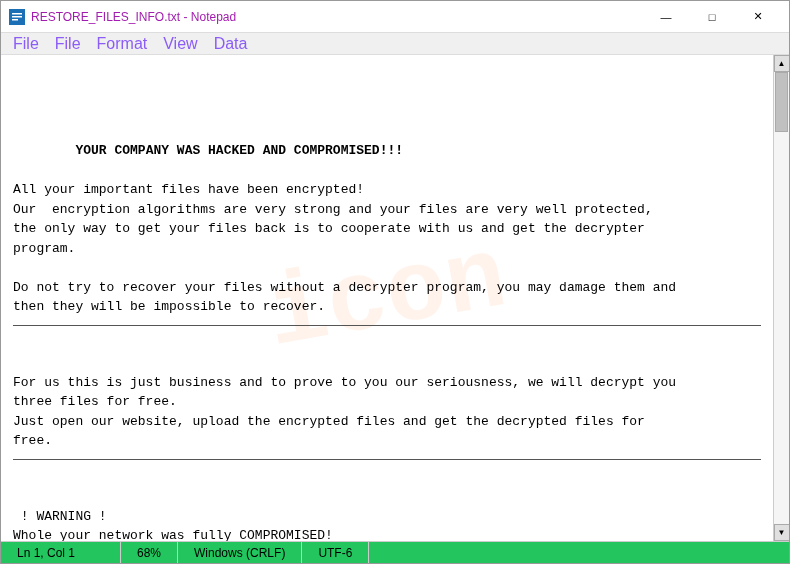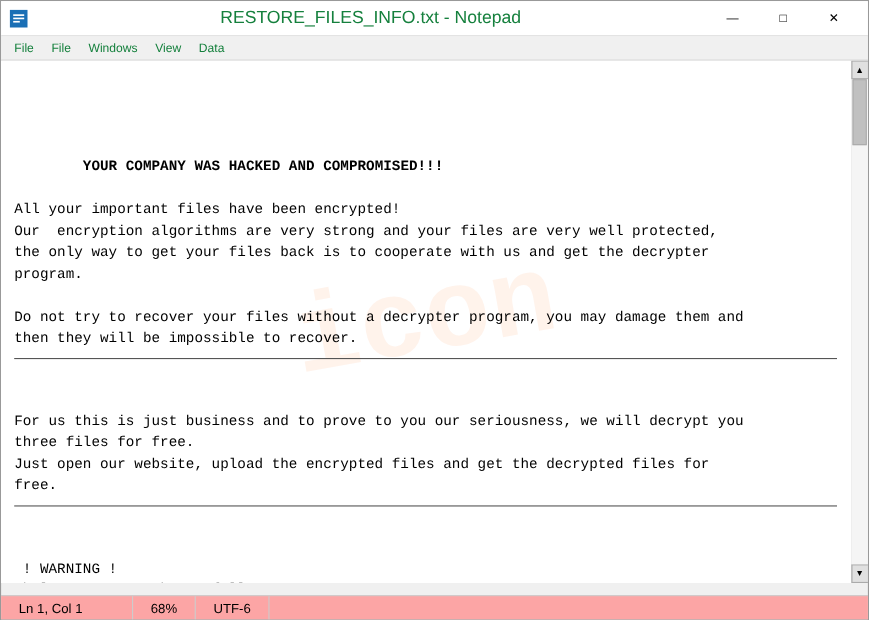--- a/index.html
+++ b/index.html
@@ -45,23 +45,22 @@
       display: inline-flex;
       align-items: center;
       justify-content: center;
       font-size: 10px;
       color: white;
       font-weight: bold;
     }
 
     .title-bar-text {
       flex: 1;
-      font-size: 16px;
-      color: #15803d;
-      text-align: center;
+      font-size: 12px;
+      color: #a21caf;
     }
 
     .title-bar-buttons {
       display: flex;
       gap: 0;
     }
 
     .title-btn {
       width: 46px;
       height: 32px;
@@ -81,22 +80,22 @@
       height: 22px;
       display: flex;
       align-items: center;
       padding: 0 4px;
       border-bottom: 1px solid #ddd;
       flex-shrink: 0;
     }
 
     .menu-item {
       padding: 7px 8px;
-      font-size: 11px;
-      color: #15803d;
+      font-size: 16px;
+      color: #8b5cf6;
       cursor: pointer;
     }
 
     
     .content-area {
       flex: 1;
       display: flex;
       overflow: hidden;
       position: relative;
     }
@@ -169,29 +168,28 @@
       top: 0;
       left: 1px;
       right: 1px;
       height: 60px;
       background: #c0c0c0;
       border: 1px solid #aaa;
     }
 
     
     .status-bar {
-      background: #fca5a5;
+      background: #22c55e;
       height: 22px;
       display: flex;
       align-items: center;
       border-top: 1px solid #ccc;
       flex-shrink: 0;
       font-size: 12px;
       color: #000;
-      margin-top: 11px;
     }
 
     .status-item {
       padding: 0 16px;
       border-right: 1px solid #ccc;
       height: 100%;
       display: flex;
       align-items: center;
     }
 
@@ -223,21 +221,21 @@
     <div class="title-bar-buttons">
       <button class="title-btn">—</button>
       <button class="title-btn">□</button>
       <button class="title-btn close">✕</button>
     </div>
   </div>
 
   <div class="menu-bar">
     <span class="menu-item">File</span>
     <span class="menu-item">File</span>
-    <span class="menu-item">Windows</span>
+    <span class="menu-item">Format</span>
     <span class="menu-item">View</span>
     <span class="menu-item">Data</span>
   </div>
 
   <div class="content-area">
     <div class="text-area">
       <div class="watermark">icon</div>
       <div class="text-content">
         <span style="font-weight: bold; text-align: center;">YOUR COMPANY WAS HACKED AND COMPROMISED!!!</span>
 
@@ -277,17 +275,20 @@
   </div>
 
   <div class="status-bar">
     <div class="status-item">
       <span>Ln 1, Col 1</span>
     </div>
     <div class="status-item">
       <span>68%</span>
     </div>
     <div class="status-item">
+      <span>Windows (CRLF)</span>
+    </div>
+    <div class="status-item">
       <span>UTF-6</span>
     </div>
   </div>
 
 </div>
 
 </body></html>

